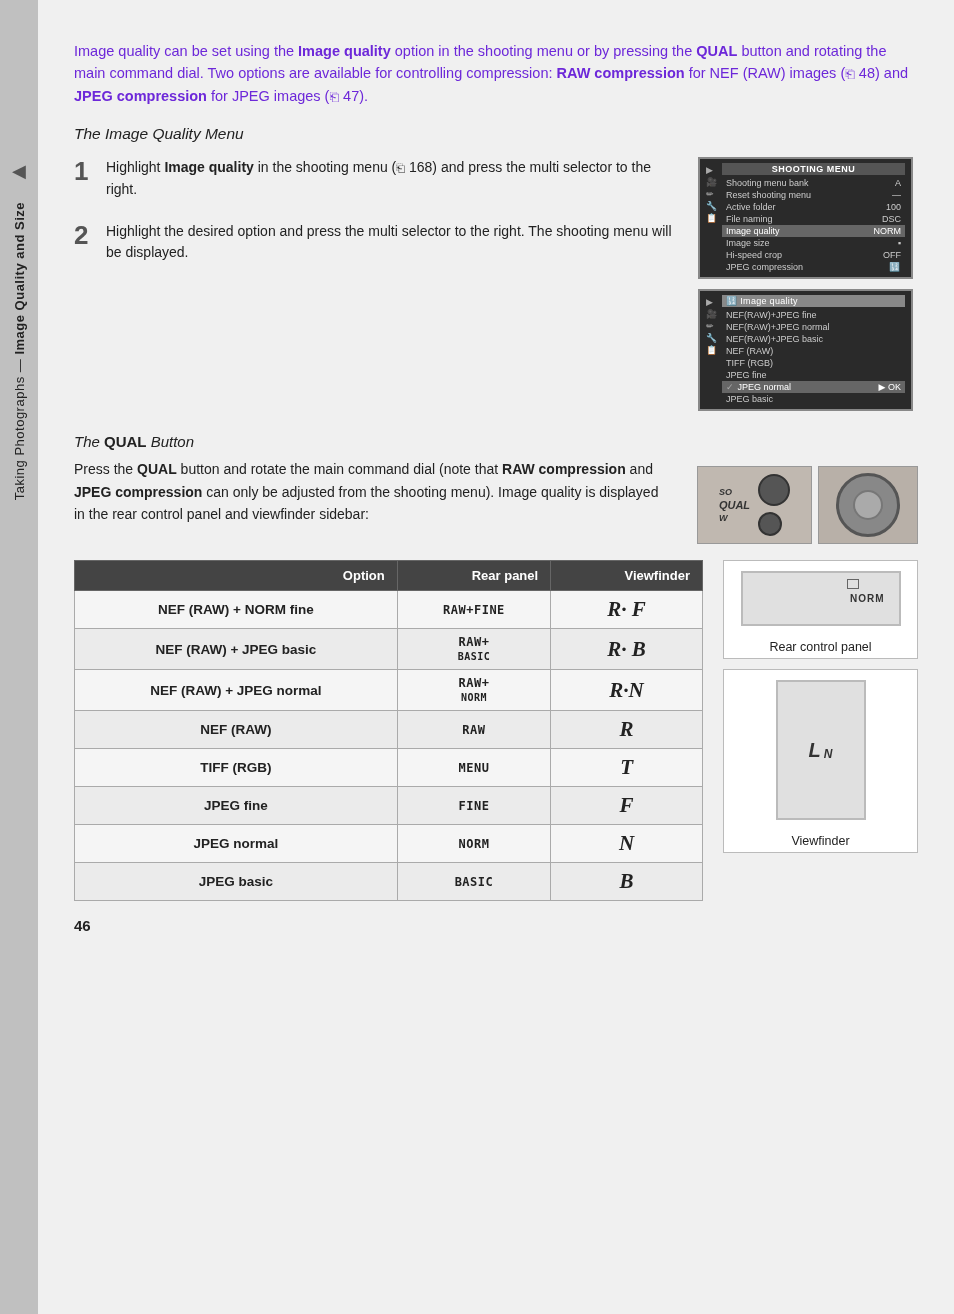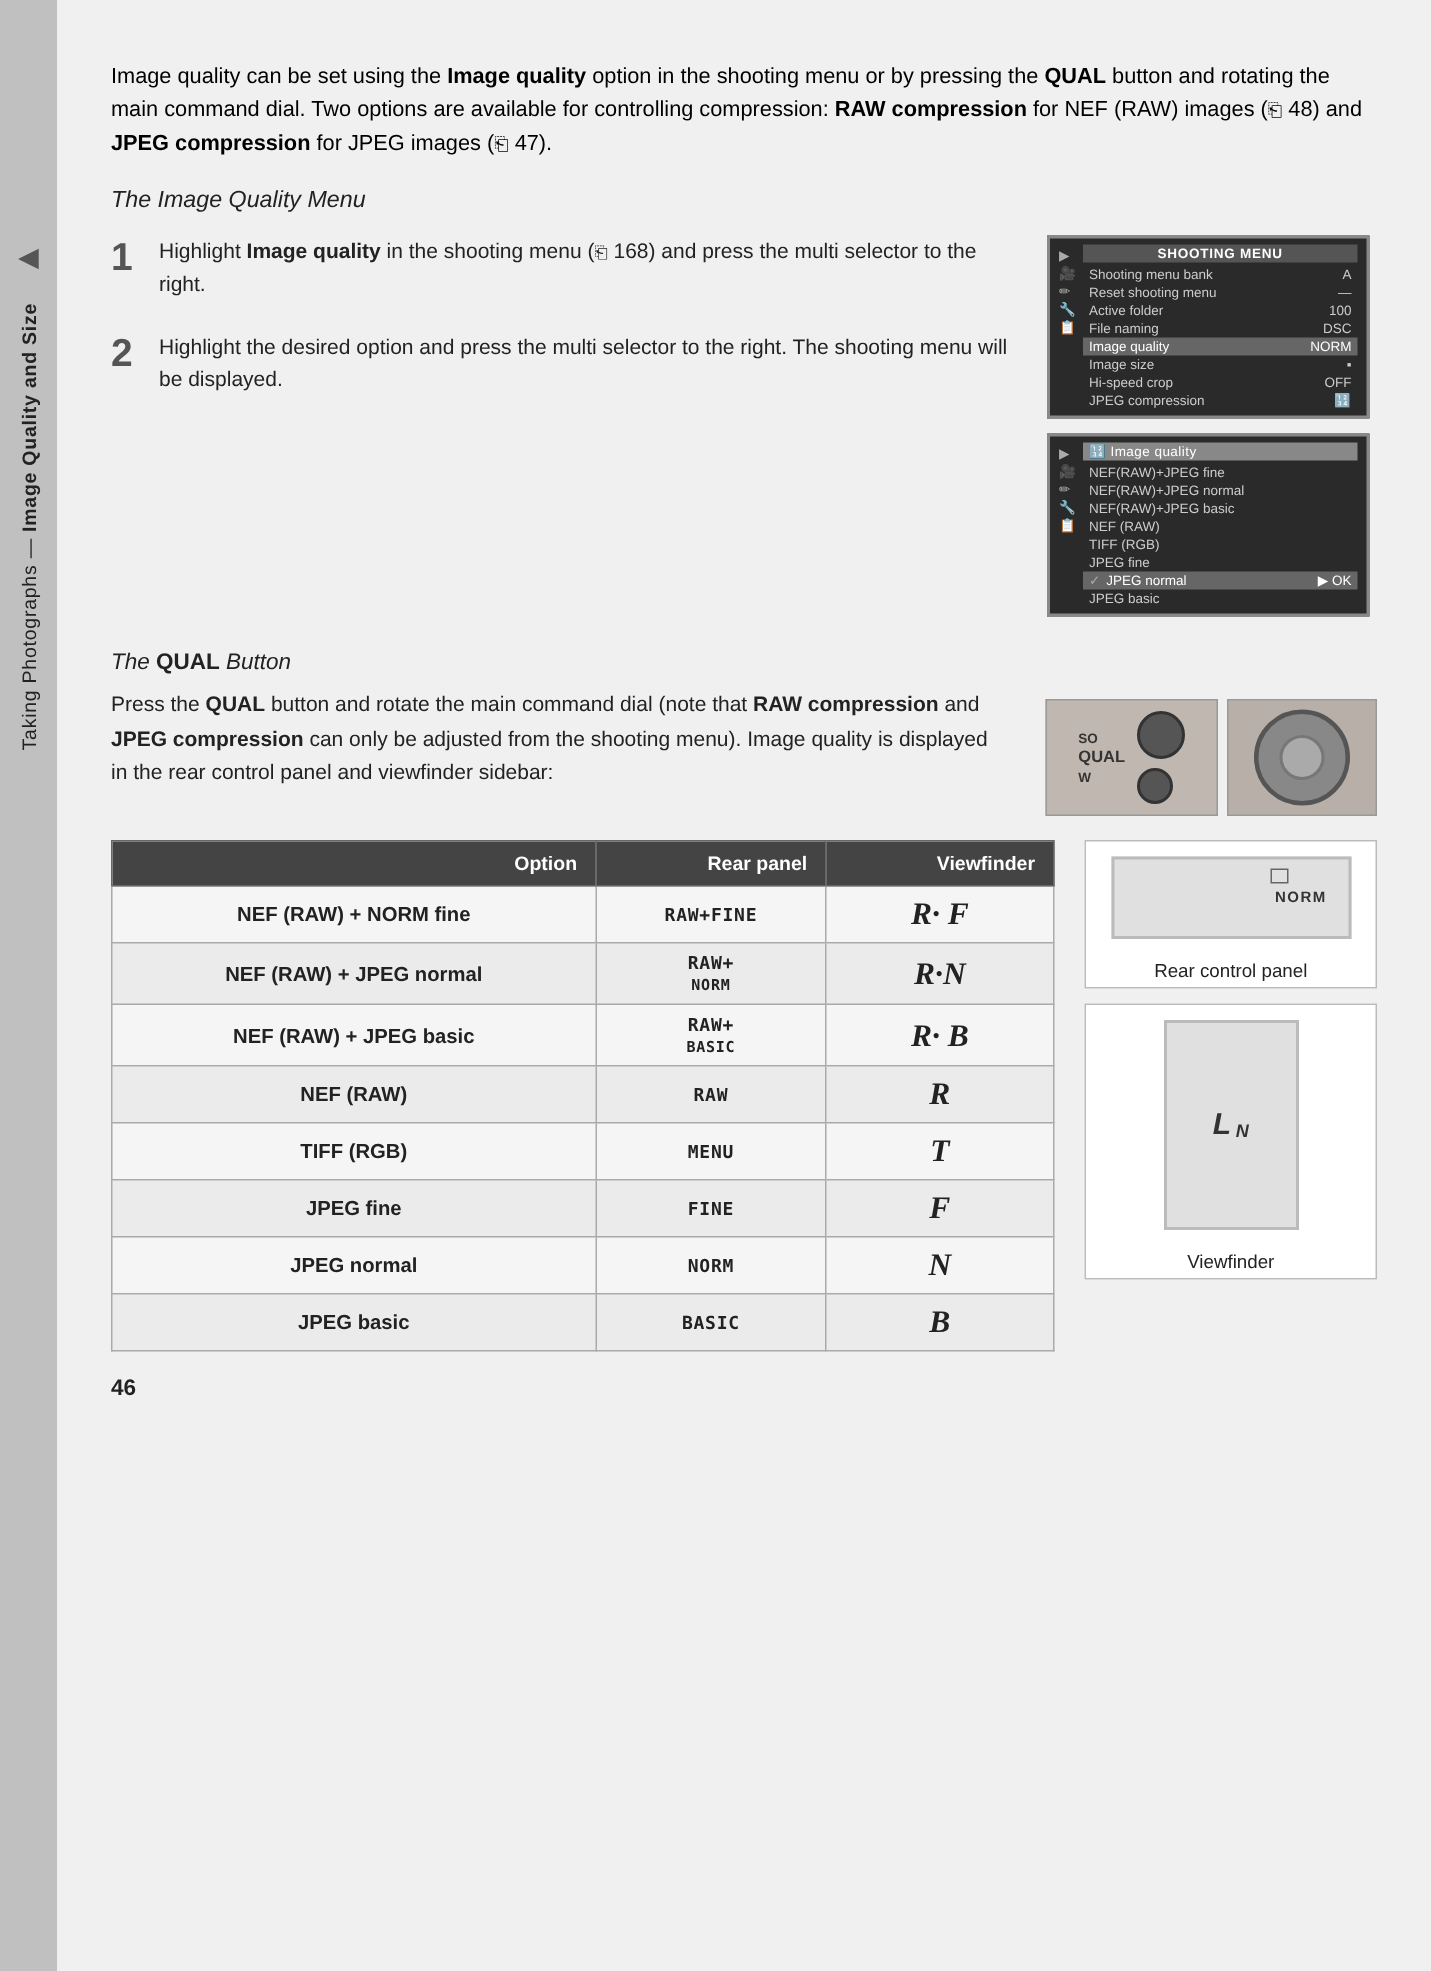--- a/index.html
+++ b/index.html
@@ -48,21 +48,21 @@
       padding: 40px 36px 40px 36px;
       background: #f0f0f0;
       position: relative;
     }
 
     
     .intro-para {
       font-size: 14.5px;
       line-height: 1.55;
       margin-bottom: 18px;
-      color: #000000;
+      color: #6d28d9;
     }
     .intro-para strong { font-weight: bold; }
 
     
     .section-title-italic {
       font-style: italic;
       font-size: 15.5px;
       font-weight: normal;
       margin-bottom: 14px;
       color: #222;
@@ -322,20 +322,21 @@
       font-weight: bold;
       margin-top: 16px;
       color: #222;
     }
 
     
     .qual-cam-area {
       display: flex;
       gap: 6px;
       margin-top: 8px;
+      font-style: italic;
     }
     .cam-buttons-box {
       width: 115px;
       height: 78px;
       background: #c0b8b0;
       border: 1px solid #999;
       display: flex;
       align-items: center;
       justify-content: center;
       gap: 8px;
@@ -576,28 +577,28 @@
           <th>Viewfinder</th>
         </tr>
       </thead>
       <tbody>
         <tr>
           <td class="option-cell"><strong>NEF (RAW) + NORM fine</strong></td>
           <td class="rear-cell">RAW+FINE</td>
           <td class="vf-cell"><em>R· F</em></td>
         </tr>
         <tr>
+          <td class="option-cell"><strong>NEF (RAW) + JPEG basic</strong></td>
+          <td class="rear-cell">RAW+<br><span style="font-size:10px;">BASIC</span></td>
+          <td class="vf-cell"><em>R· B</em></td>
+        </tr>
+        <tr>
           <td class="option-cell"><strong>NEF (RAW) + JPEG normal</strong></td>
           <td class="rear-cell">RAW+<br><span style="font-size:10px;">NORM</span></td>
           <td class="vf-cell"><em>R·N</em></td>
-        </tr>
-        <tr>
-          <td class="option-cell"><strong>NEF (RAW) + JPEG basic</strong></td>
-          <td class="rear-cell">RAW+<br><span style="font-size:10px;">BASIC</span></td>
-          <td class="vf-cell"><em>R· B</em></td>
         </tr>
         <tr>
           <td class="option-cell"><strong>NEF (RAW)</strong></td>
           <td class="rear-cell">RAW</td>
           <td class="vf-cell"><em>R</em></td>
         </tr>
         <tr>
           <td class="option-cell"><strong>TIFF (RGB)</strong></td>
           <td class="rear-cell">MENU</td>
           <td class="vf-cell"><em>T</em></td>

